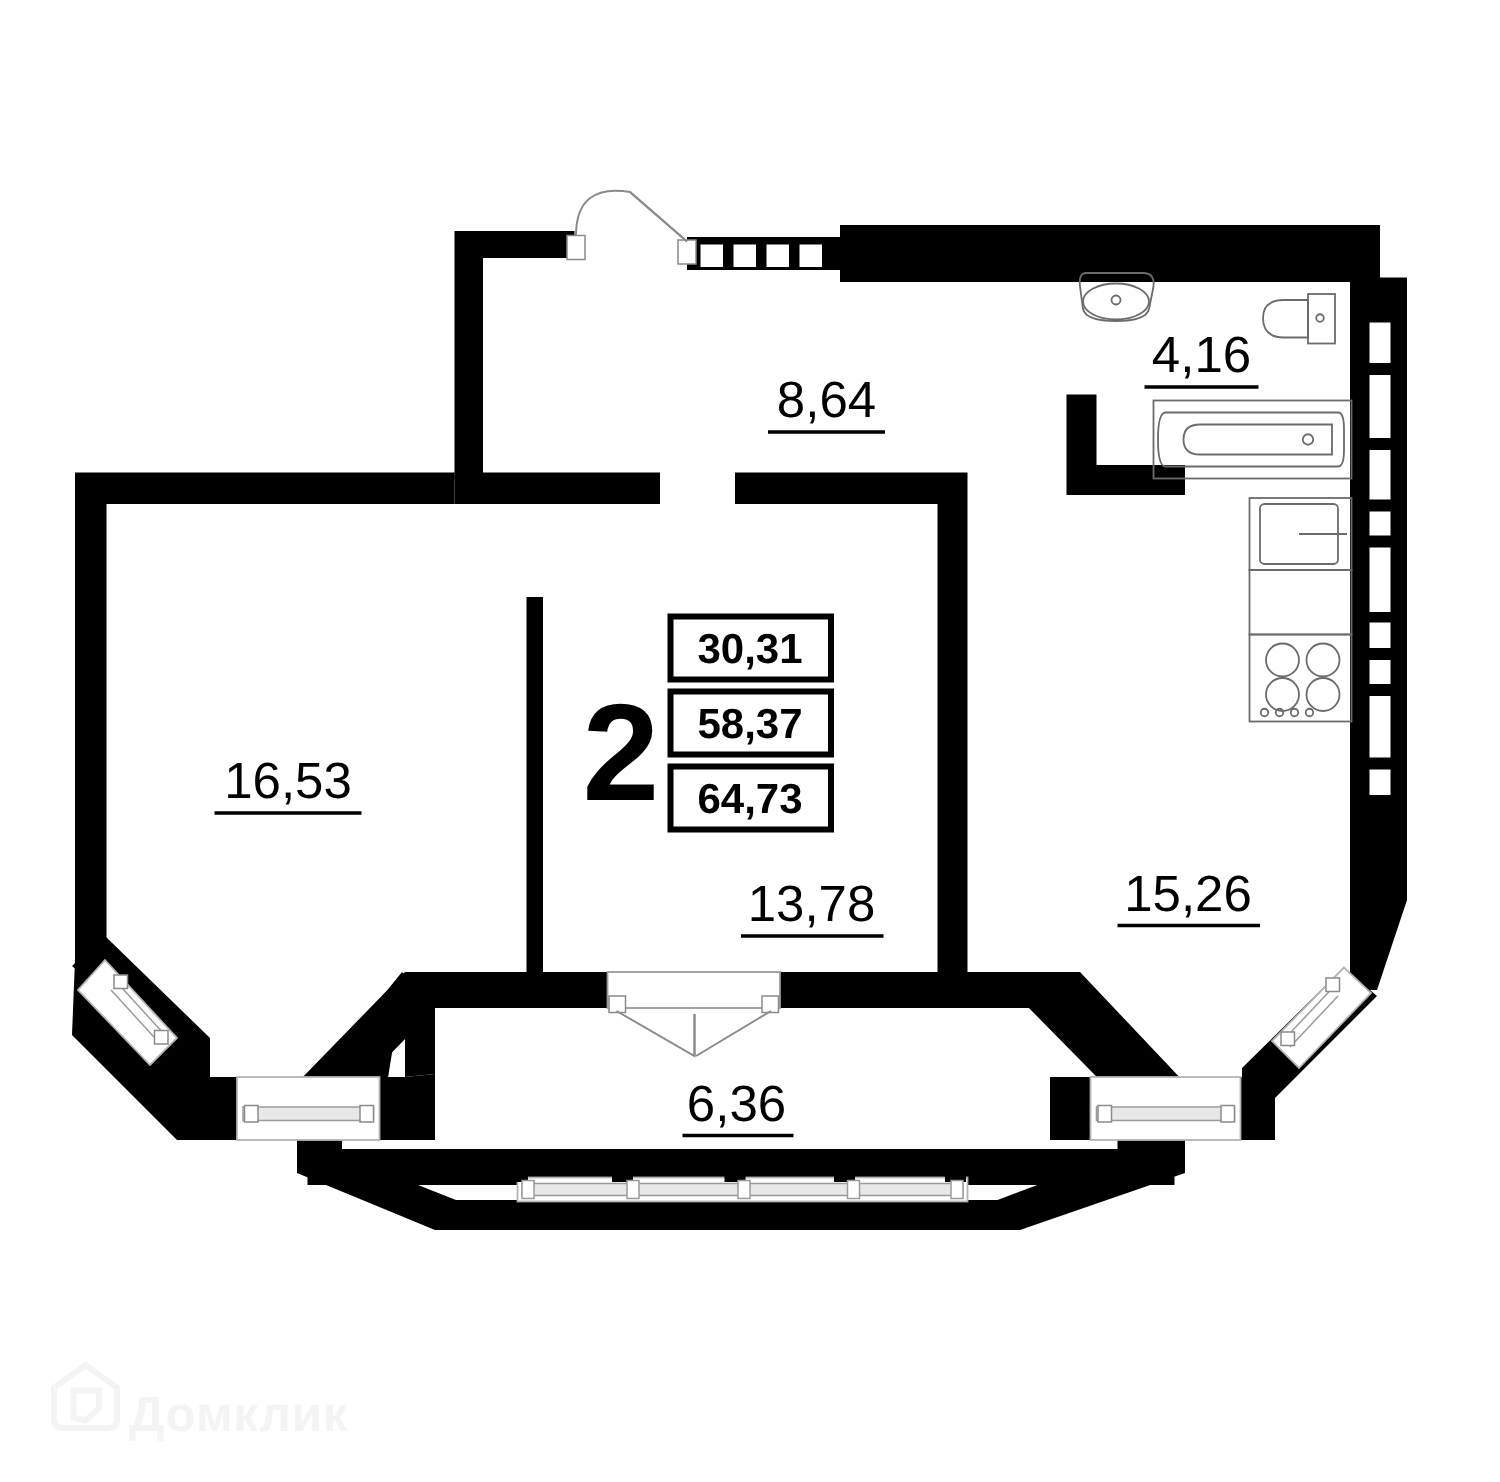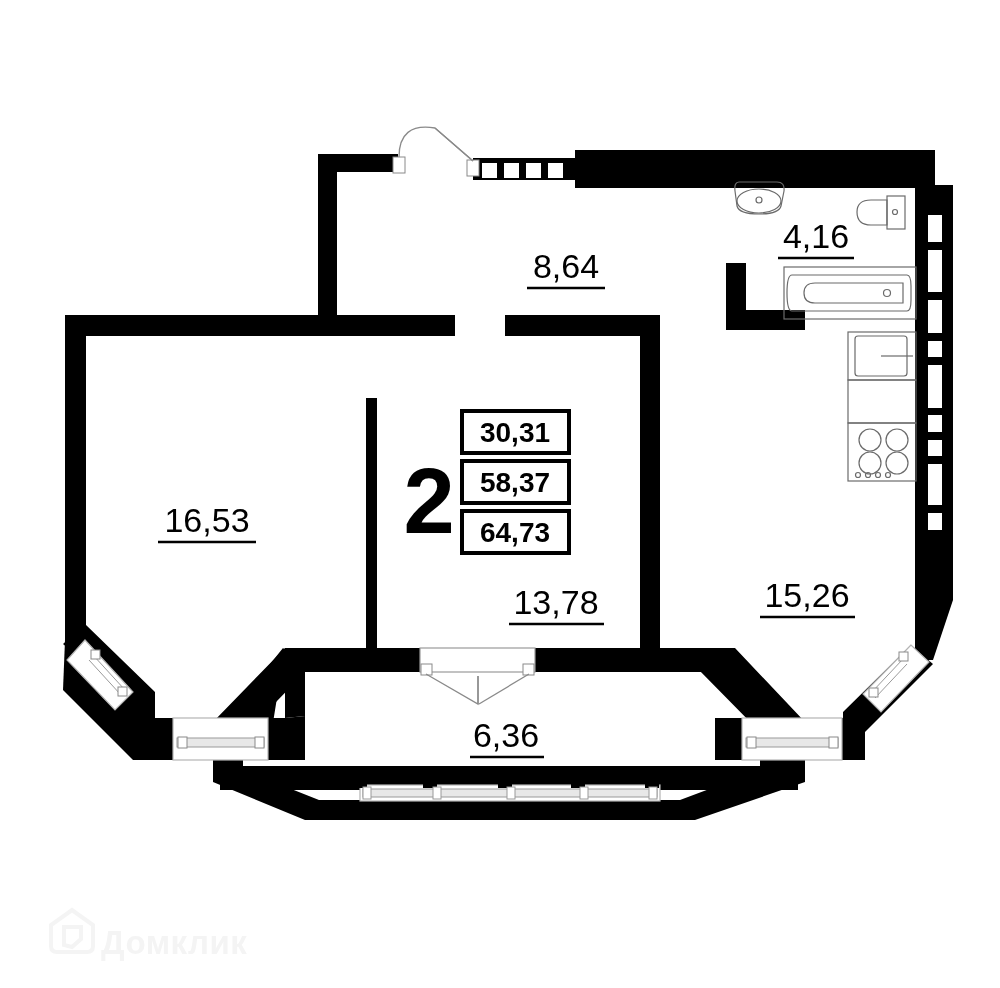--- a/index.html
+++ b/index.html
@@ -13,21 +13,20 @@
     height: 988px;
     font-family: "Liberation Sans", sans-serif;
     position: relative;
     overflow: hidden;
   }
   #plan-root {
     position: relative;
     width: 824px;
     height: 988px;
     background: #ffffff;
-    margin-left: 15px;
   }
   #plan-svg {
     position: absolute;
     left: 0;
     top: 0;
     width: 1000px;
     height: 988px;
     display: block;
   }
   .wall { fill: #000000; }

